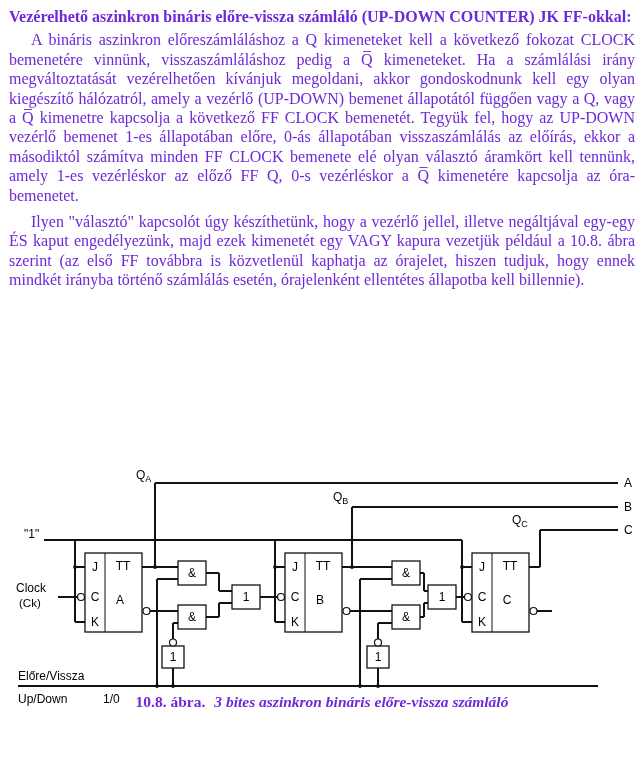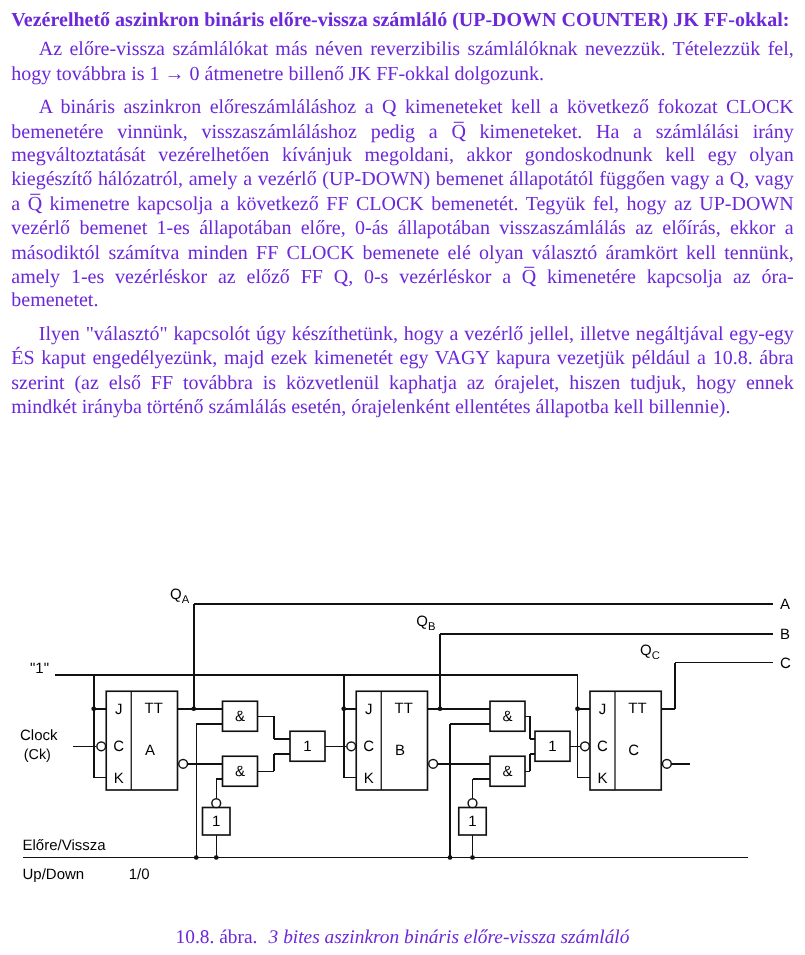--- a/index.html
+++ b/index.html
@@ -5,41 +5,40 @@
   html,body { margin:0; padding:0; background:#fff; }
   .page {
     position:relative; width:644px; height:764px; background:#ffffff; color:#6d28d9;
     font-family:"Liberation Serif", serif; font-size:16px; line-height:19.4px;
     overflow:hidden;
   }
   .textblock { padding:7px 9px 0 9px; text-align:justify; }
   .doc-title { font-weight:bold; margin:0 0 4px 0; }
   .para { margin:0 0 7px 0; text-indent:22px; }
   .diagram { position:absolute; left:0; top:455px; }
-  .caption { position:absolute; left:0; top:740px; width:100%; text-align:center; font-size:15.5px; }
+  .caption { position:absolute; left:0; top:692px; width:100%; text-align:center; font-size:15.5px;font-weight:bold; }
   .caption .cap-prefix { margin-right:9px; }
   .caption .cap-text { font-style:italic; }
   svg text { font-family:"Liberation Sans", sans-serif; font-size:12px; fill:#000; }
   svg text.sm { font-size:11.5px; }
   svg .sub { font-size:9px; }
   svg line { stroke:#111; stroke-width:1.2; }
   svg rect { fill:#fff; stroke:#111; stroke-width:1.3; }
   svg line.inner { stroke-width:1; }
   svg circle.bubble { fill:#fff; stroke:#111; stroke-width:1.2; }
   svg circle.dot { fill:#111; stroke:none; }
   .wires { shape-rendering:crispEdges; }
 </style>
 </head>
 <body>
 
 <div class="page">
 
   <div class="textblock">
     <p class="doc-title">Vezérelhető aszinkron bináris előre-vissza számláló (UP-DOWN COUNTER) JK FF-okkal:</p>
-    <p class="para">Az előre-vissza számlálókat más néven reverzibilis számlálóknak nevezzük. Tételezzük fel, hogy továbbra is 1 → 0 átmenetre billenő JK FF-okkal dolgozunk.</p>
     <p class="para">A bináris aszinkron előreszámláláshoz a Q kimeneteket kell a következő fokozat CLOCK bemenetére vinnünk, visszaszámláláshoz pedig a Q̅ kimeneteket. Ha a számlálási irány megváltoztatását vezérelhetően kívánjuk megoldani, akkor gondoskodnunk kell egy olyan kiegészítő hálózatról, amely a vezérlő (UP-DOWN) bemenet állapotától függően vagy a Q, vagy a Q̅ kimenetre kapcsolja a következő FF CLOCK bemenetét. Tegyük fel, hogy az UP-DOWN vezérlő bemenet 1-es állapotában előre, 0-ás állapotában visszaszámlálás az előírás, ekkor a másodiktól számítva minden FF CLOCK bemenete elé olyan választó áramkört kell tennünk, amely 1-es vezérléskor az előző FF Q, 0-s vezérléskor a Q̅ kimenetére kapcsolja az óra-bemenetet.</p>
     <p class="para">Ilyen "választó" kapcsolót úgy készíthetünk, hogy a vezérlő jellel, illetve negáltjával egy-egy ÉS kaput engedélyezünk, majd ezek kimenetét egy VAGY kapura vezetjük például a 10.8. ábra szerint (az első FF továbbra is közvetlenül kaphatja az órajelet, hiszen tudjuk, hogy ennek mindkét irányba történő számlálás esetén, órajelenként ellentétes állapotba kell billennie).</p>
   </div>
 
   <svg class="diagram" width="644" height="270" viewBox="0 455 644 270">
 
     <g class="wires">
 
       <line x1="44" y1="540" x2="462" y2="540"></line>
       <line x1="75" y1="540" x2="75" y2="622"></line>

